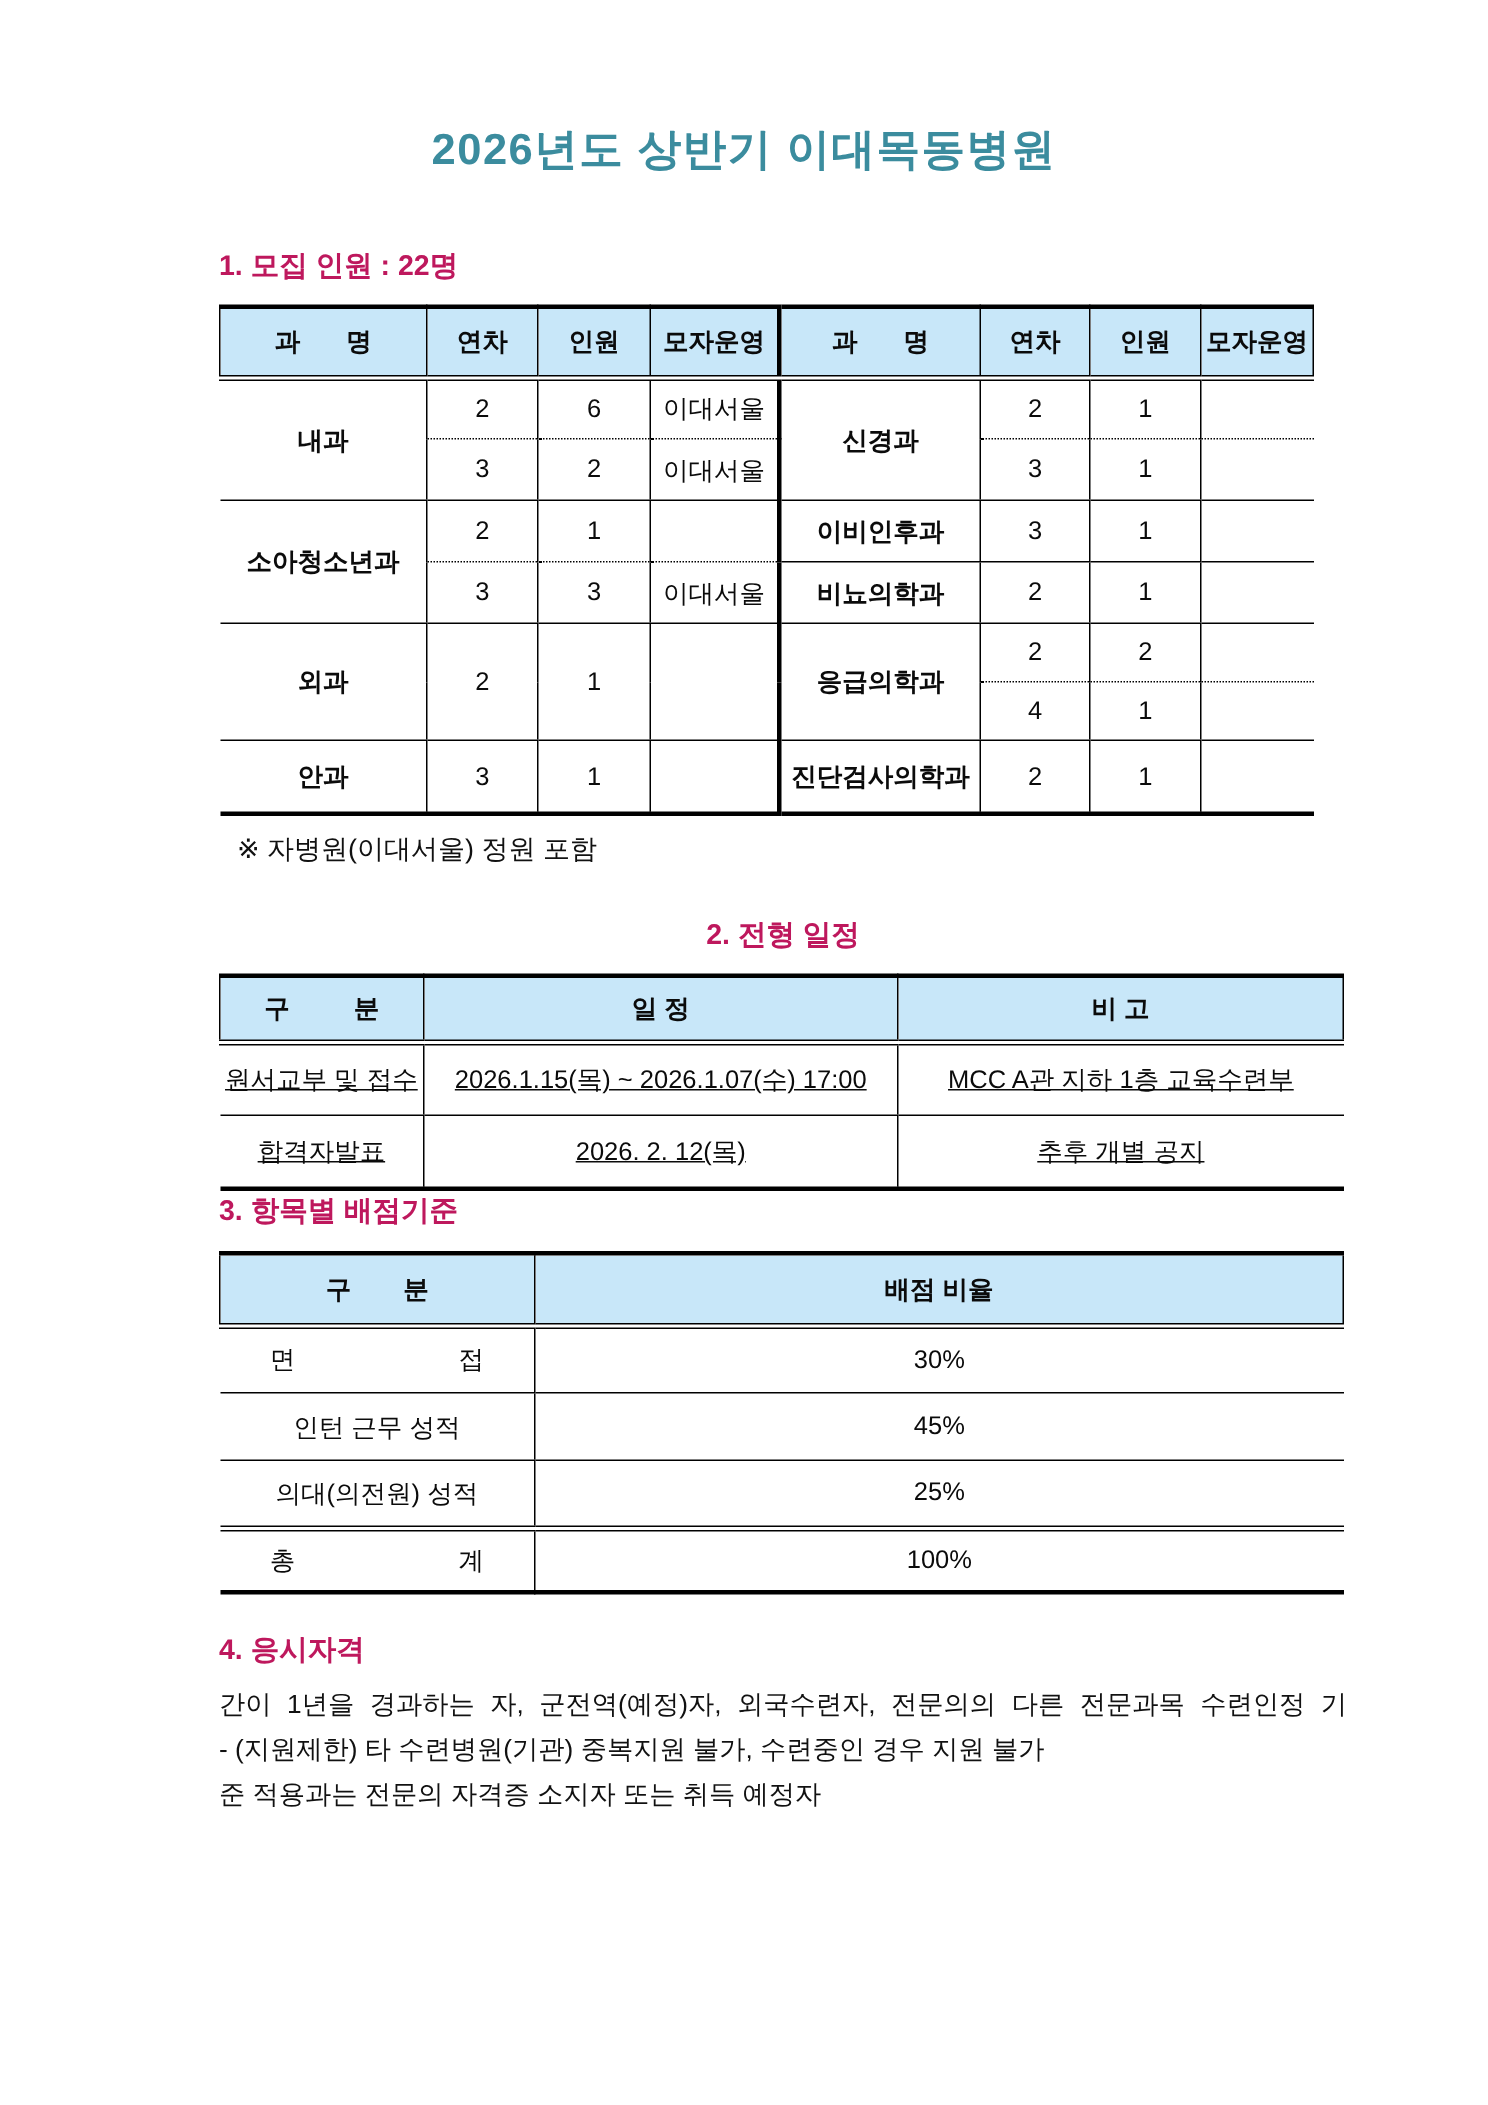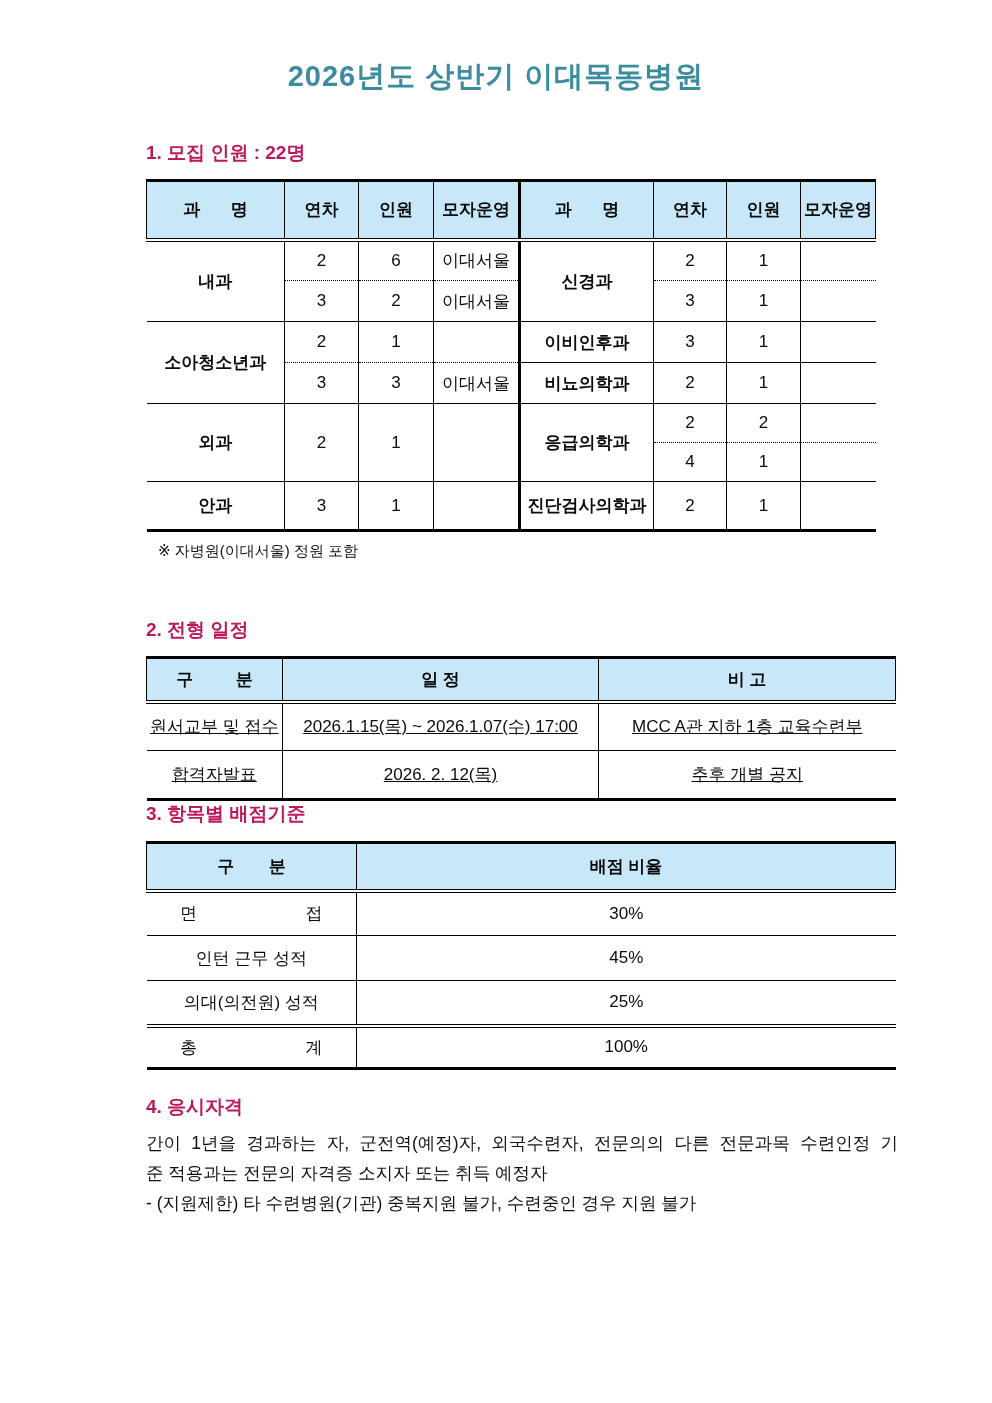--- a/index.html
+++ b/index.html
@@ -5,32 +5,32 @@
   * { box-sizing: border-box; }
   html, body { margin: 0; padding: 0; background: #ffffff; }
   body {
     width: 992px; height: 1403px;
     font-family: "Liberation Sans", "DejaVu Sans", sans-serif;
     color: #0b0b0b;
   }
   .page { position: relative; width: 992px; height: 1403px; overflow: hidden; }
 
   
-  .title-block { padding-top: 54px; text-align: center; }
+  .title-block { padding-top: 78px; text-align: center; }
   .title-line {
     color: #3B8C9E; font-weight: bold; font-size: 29px; line-height: 44px;
     letter-spacing: 1px;
   }
 
   
   .content { margin-left: 146px; width: 752px; }
 
   .sec-heading { font-size: 19px; font-weight: bold; color: #be185d; }
   .h1 { margin-top: 42px; }
-  .h2 { margin-top: 56px; }
+  .h2 { margin-top: 32px; text-align: center; }
   .h3 { }
   .h4 { margin-top: 24px; }
 
   
   table { border-collapse: collapse; table-layout: fixed; }
   th, td { padding: 0; text-align: center; vertical-align: middle; font-size: 17px; overflow: hidden; }
   th {
     background: #C8E7F9; font-weight: bold;
     border-bottom: 4px double #000;
     border-left: 1.5px solid #000;
@@ -42,27 +42,27 @@
   td.bl  { border-left: 1.5px solid #000; }
   td.blk { border-left: 3px solid #000; }
   th.blk { border-left: 3px solid #000; }
   td.bs  { border-bottom: 1.5px solid #000; }
   td.bd  { border-bottom: 1px dotted #000; }
   td.bdd { border-bottom: 4px double #000; }
   td.dept { font-weight: bold; }
 
   
   .t1 { width: 729px; margin-top: 13px; }
-  .t1 tr.hr  { height: 59px; }
+  .t1 tr.hr  { height: 47px; }
   .t1 tr.r41 { height: 41px; }
   .t1 tr.r39 { height: 39px; }
   .t1 tr.r49 { height: 49px; }
   .t1 th.spread { word-spacing: 26px; }
 
-  .footnote { margin-top: 10px; padding-left: 12px; font-size: 15px; color: #111; }
+  .footnote { margin-top: 10px; padding-left: 12px; font-size: 18px; color: #111; }
 
   
   .t2 { width: 749px; margin-top: 13px; }
   .t2 tr.hr { height: 44px; }
   .t2 tr.r  { height: 49px; text-decoration: underline; }
   .t2 th.spread { word-spacing: 38px; }
   .t2 td.lbl-spread { word-spacing: 8px; }
 
   
   .t3 { width: 749px; margin-top: 14px; }
@@ -239,18 +239,18 @@
         <tr class="rl">
           <td class="wide-spread">총 계</td>
           <td class="bl">100%</td>
         </tr>
       </tbody>
     </table>
 
     <div class="sec-heading h4">4. 응시자격</div>
     <div class="body-lines">
       <div class="body-line just">간이 1년을 경과하는 자, 군전역(예정)자, 외국수련자, 전문의의 다른 전문과목 수련인정 기</div>
+      <div class="body-line">- (지원제한) 타 수련병원(기관) 중복지원 불가, 수련중인 경우 지원 불가</div>
       <div class="body-line">준 적용과는 전문의 자격증 소지자 또는 취득 예정자</div>
-      <div class="body-line">- (지원제한) 타 수련병원(기관) 중복지원 불가, 수련중인 경우 지원 불가</div>
     </div>
 
   </div>
 </div>
 
 </body></html>

